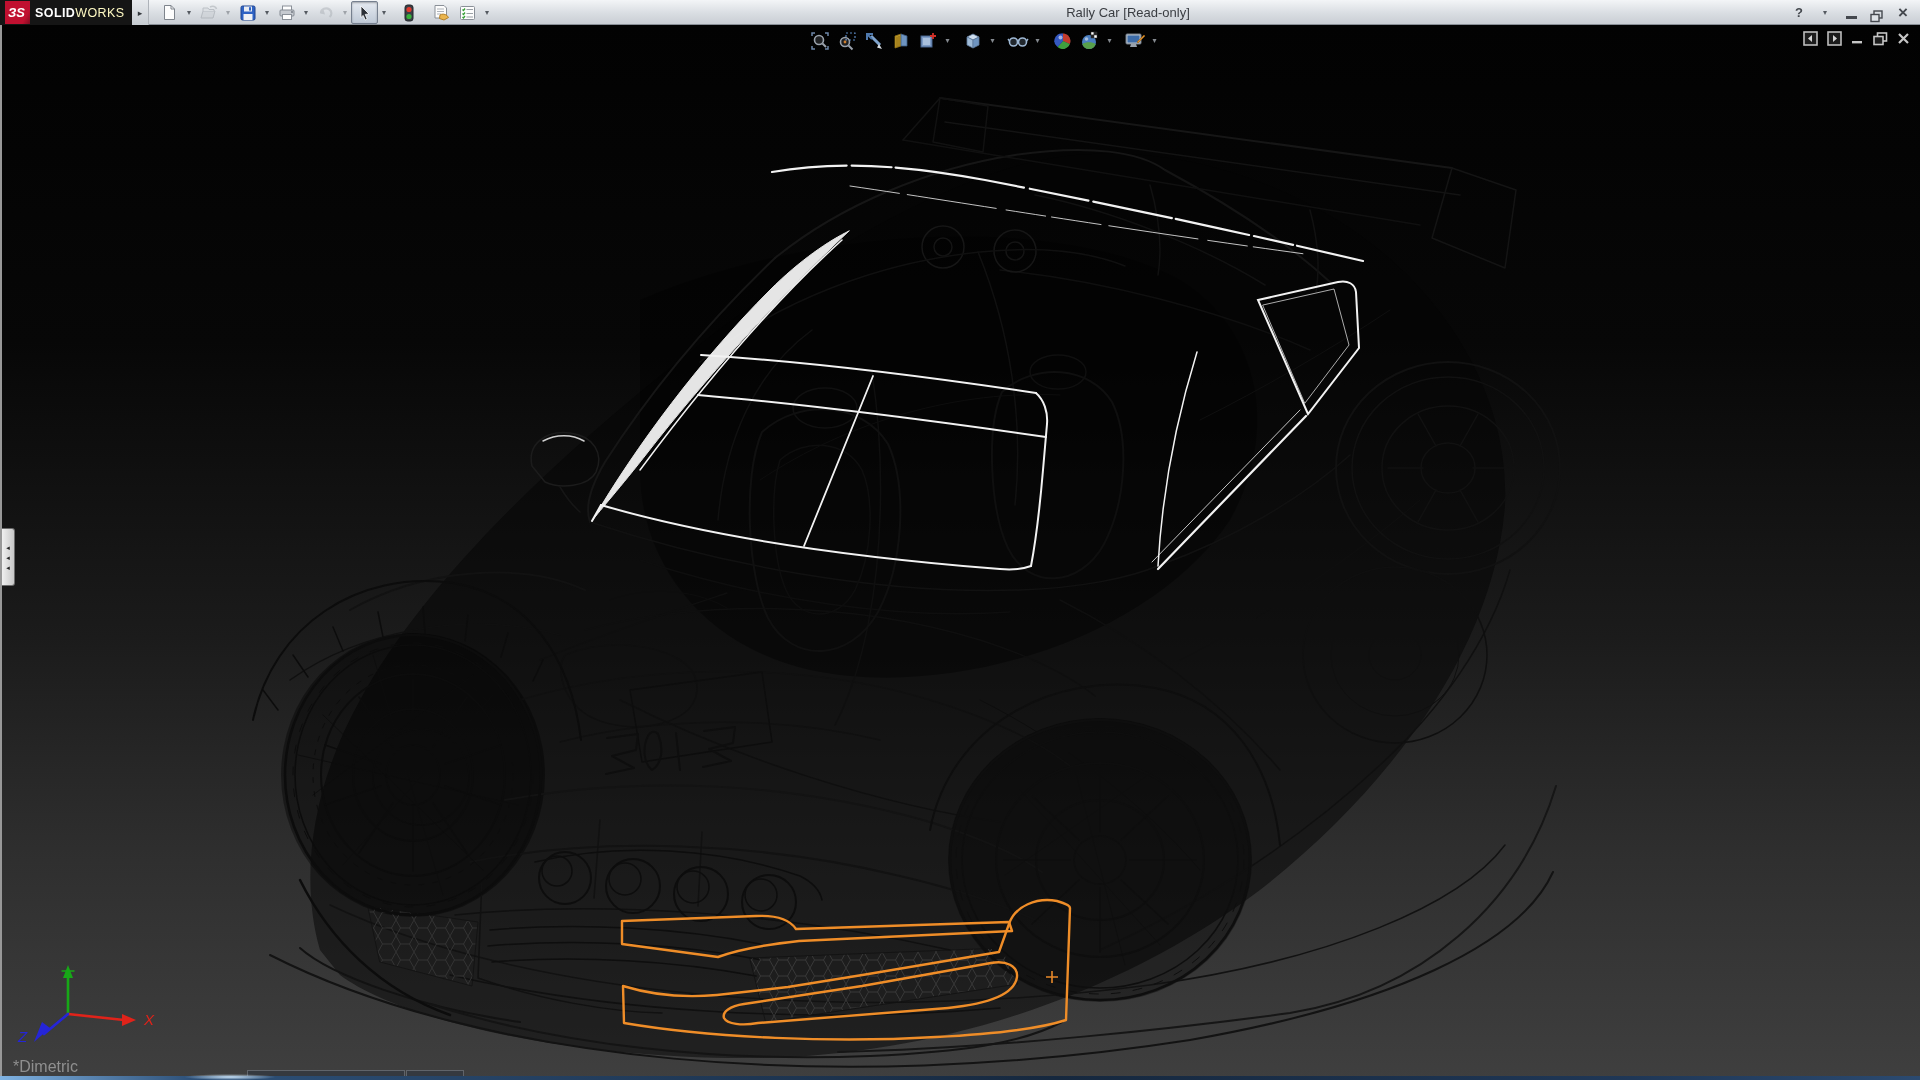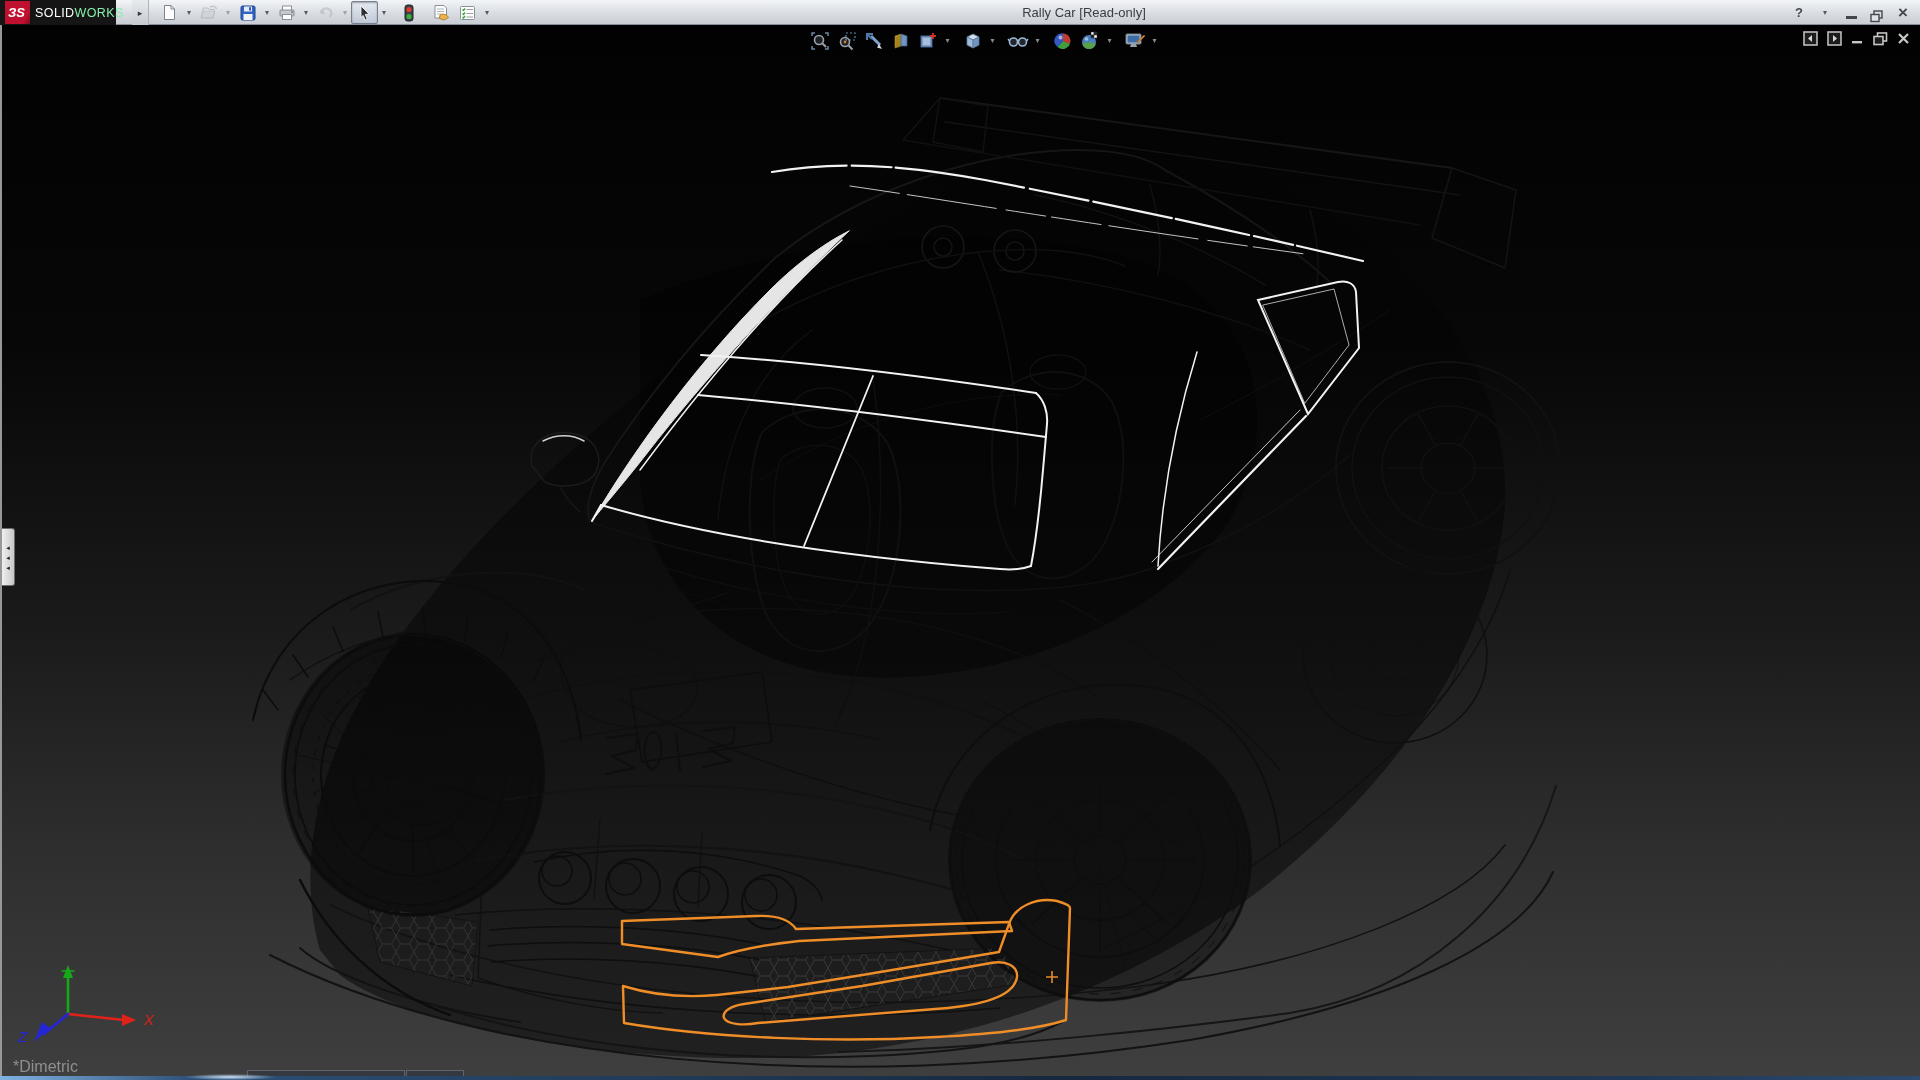--- a/index.html
+++ b/index.html
@@ -14,43 +14,43 @@
     background:linear-gradient(#020202 0%,#070707 30%,#1b1b1b 58%,#2e2e2e 78%,#3f3f3f 100%);
   }
   svg.scene{position:absolute;left:0;top:0;z-index:1;display:block;}
   
   .titlebar{
     position:absolute;left:0;top:0;right:0;height:25px;z-index:30;
     background:linear-gradient(#f3f5f7,#d9dde2 55%,#c9ced4);
     border-bottom:1px solid #888e96;box-sizing:border-box;
   }
   .logo{
-    position:absolute;left:0;top:0;width:116px;height:25px;background:#151515;
+    position:absolute;left:0;top:0;width:132px;height:25px;background:#151515;
     display:flex;align-items:center;padding-left:5px;box-sizing:border-box;color:#fff;cursor:pointer;
   }
   .logo-mark{
     font-style:italic;font-weight:bold;font-size:13px;color:#fff;
     background:linear-gradient(120deg,#c01030 78%,#7d0a1f);padding:4px 5px 4px 3px;margin-right:5px;
   }
-  .logo-bold{font-weight:400;font-size:12.5px;letter-spacing:.4px;}
-  .logo-light{font-weight:400;font-size:12.5px;letter-spacing:.4px;color:#86efac;}
+  .logo-bold{font-weight:700;font-size:12.5px;letter-spacing:.4px;}
+  .logo-light{font-weight:400;font-size:12.5px;letter-spacing:.4px;color:#fef9c3;}
   .flyout{
     position:absolute;left:132px;top:0;width:16px;height:25px;display:flex;align-items:center;
     justify-content:center;font-size:9px;color:#33373c;background:linear-gradient(#e8ebee,#c6cbd1);
     border-right:1px solid #aeb3b9;cursor:pointer;
   }
   .mtb{position:absolute;left:156px;top:1px;height:23px;display:flex;align-items:center;z-index:31;}
   .tbtn{width:25px;height:21px;display:flex;align-items:center;justify-content:center;border:1px solid transparent;border-radius:2px;cursor:pointer;}
   .tbtn.active{background:linear-gradient(#e6ebf2,#bfc9d6);border:1px solid #76808f;box-shadow:inset 0 1px 2px rgba(0,0,0,.3);}
   .tbtn.disabled{opacity:.45;}
   .caret{width:12px;height:21px;font-size:8px;color:#555a61;display:flex;align-items:center;justify-content:center;cursor:pointer;}
   .caret.disabled{opacity:.45;}
   .tsep{width:5px;}
   .title{
-    position:absolute;left:1084px;top:0;height:40px;line-height:25px;transform:translateX(-50%);
+    position:absolute;left:1128px;top:0;height:40px;line-height:25px;transform:translateX(-50%);
     font-size:13px;color:#3a3d42;white-space:nowrap;text-align:center;
   }
   .winctl{position:absolute;right:8px;top:0;height:25px;display:flex;align-items:center;gap:8px;z-index:32;}
   .winbtn{min-width:18px;height:21px;display:flex;align-items:end;justify-content:center;color:#44484e;cursor:pointer;}
   .help-glyph{font-size:13px;font-weight:bold;line-height:21px;}
   .help-caret{font-size:8px;line-height:21px;color:#555a61;}
   .min-bar{width:11px;height:3px;background:#44484e;margin-bottom:4px;}
   .close-glyph{font-size:17px;font-weight:bold;line-height:20px;}
   
   .hud{position:absolute;left:806px;top:27px;display:flex;align-items:center;z-index:12;}

